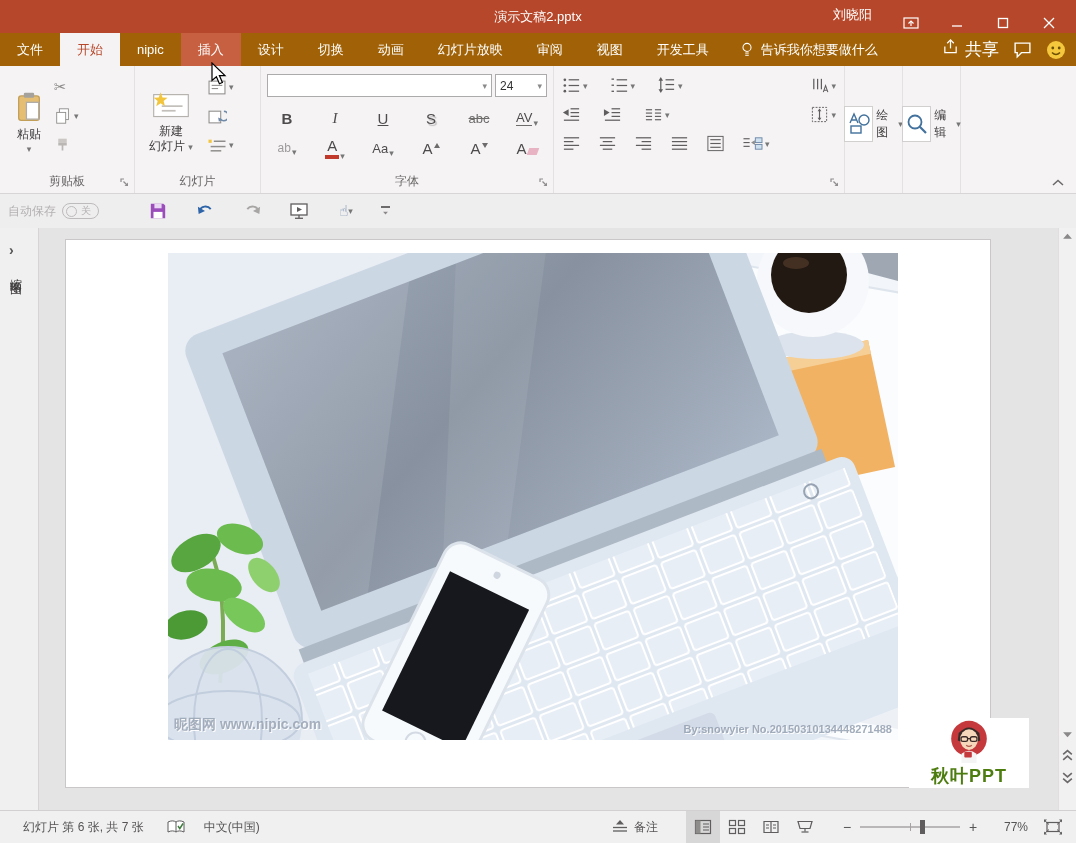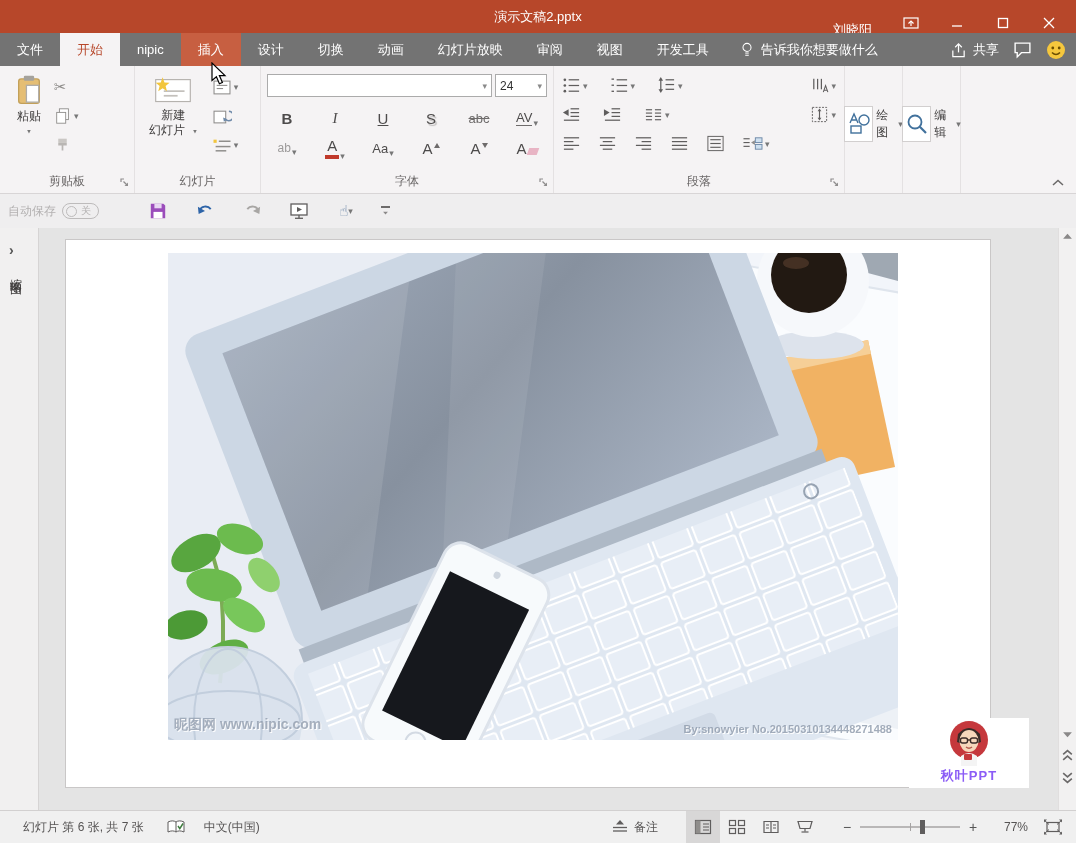--- a/index.html
+++ b/index.html
@@ -4,38 +4,38 @@
 <style>
   html,body{margin:0;padding:0;}
   body{
     width:1076px;height:843px;position:relative;overflow:hidden;
     font-family:"Liberation Sans","DejaVu Sans",sans-serif;
     background:#e4e4e4;-webkit-font-smoothing:antialiased;
   }
   
   .titlebar{position:absolute;left:0;top:0;width:1076px;height:33px;background:#B7472A;color:#fff;}
   .tb-title{position:absolute;left:0;right:0;top:0;height:33px;display:flex;align-items:center;justify-content:center;font-size:13px;}
-  .tb-right{position:absolute;right:6px;top:6px;height:33px;display:flex;align-items:flex-end;gap:4px;}
+  .tb-right{position:absolute;right:6px;top:6px;height:33px;display:flex;align-items:flex-start;gap:4px;}
   .tb-user{font-size:13px;margin-right:14px;}
   .winbtn{width:42px;height:33px;display:flex;align-items:center;justify-content:center;font-size:13px;color:#fff;}
   .winbtn svg{display:block}
   
-  .tabrow{position:absolute;left:0;top:33px;width:1076px;height:33px;background:#737373;display:flex;align-items:stretch;color:#fff;font-size:13px;}
+  .tabrow{position:absolute;left:0;top:33px;width:1076px;height:33px;background:#a16207;display:flex;align-items:stretch;color:#fff;font-size:13px;}
   .tab{display:flex;align-items:center;padding:0 17px;white-space:nowrap;cursor:default;}
   .tab.active{background:#f5f3f4;color:#B7472A;}
   .tab.hovered{background:#C75F41;}
   .tab-tellme{display:flex;align-items:center;gap:7px;padding:0 14px;}
   .tabrow-right{margin-left:auto;display:flex;align-items:center;gap:14px;padding-right:10px;}
-  .share-wrap{display:flex;align-items:flex-end;gap:6px;font-size:13px;font-family:Liberation Serif, serif;}
+  .share-wrap{display:flex;align-items:flex-start;gap:6px;font-size:17px;font-family:Liberation Serif, serif;}
   
   .ribbon{position:absolute;left:0;top:66px;width:1076px;height:127px;background:#f5f3f4;border-bottom:1px solid #d8d5d6;display:flex;}
   .rgroup{position:relative;height:127px;border-right:1px solid #e4e1e2;box-sizing:border-box;padding:5px 4px 20px 4px;}
   .glabel{position:absolute;bottom:3px;left:0;right:0;text-align:center;font-size:12px;color:#6a6767;}
   .glauncher{position:absolute;right:3px;bottom:4px;width:12px;height:12px;display:flex;align-items:center;justify-content:center;}
-  .bigbtn{display:flex;flex-direction:column;align-items:center;justify-content:flex-start;gap:4px;padding:4px 6px;font-size:12px;color:#3f3d3d;font-family:Liberation Mono, monospace;}
+  .bigbtn{display:flex;flex-direction:column;align-items:center;justify-content:center;gap:4px;padding:4px 6px;font-size:12px;color:#3f3d3d;}
   .bigbtn .blabel{text-align:center;line-height:15px;}
   .dd{font-size:9px;color:#777;line-height:6px;}
   .smallcol{display:flex;flex-direction:column;justify-content:flex-start;gap:9px;padding-top:6px;}
   .sbtn{display:flex;align-items:center;gap:2px;height:20px;}
   .icon{display:block;}
   .g-cb{width:135px;display:flex;gap:6px;padding-left:10px;}
   .g-sl{width:126px;display:flex;gap:8px;padding-left:8px;}
   .g-font{width:293px;display:flex;flex-direction:column;}
   .comborow{display:flex;gap:3px;margin:3px 2px 6px 2px;}
   .combo{border:1px solid #ababab;background:#fff;height:21px;display:flex;align-items:center;justify-content:space-between;padding:0 4px;font-size:12px;color:#333;}
@@ -78,21 +78,21 @@
   
   .workspace{position:absolute;left:0;top:228px;width:1076px;height:582px;background:#e4e4e4;}
   .thumbstrip{position:absolute;left:0;top:0;bottom:0;width:38px;background:#f1f0f0;border-right:1px solid #d6d4d4;}
   .expandchev{position:absolute;left:9px;top:14px;font-size:14px;color:#555;font-weight:bold;}
   .striplabel{position:absolute;left:7px;top:40px;writing-mode:vertical-rl;font-size:12px;color:#3c3a3a;letter-spacing:3px;}
   .canvas{position:absolute;left:66px;top:12px;width:904px;height:547px;background:#fff;outline:1px solid #c9c7c7;padding-left:20px;}
   .photo{position:absolute;left:102px;top:13px;width:730px;height:487px;overflow:hidden;}
   .wm-left{position:absolute;left:6px;bottom:6px;font-size:14px;font-weight:bold;color:rgba(140,152,170,.75);text-shadow:1px 1px 0 rgba(255,255,255,.9);}
   .wm-right{position:absolute;right:6px;bottom:5px;font-size:11px;font-weight:bold;color:rgba(140,152,170,.8);text-shadow:1px 1px 0 rgba(255,255,255,.9);}
   .logo{position:absolute;left:909px;top:490px;width:120px;height:70px;display:flex;flex-direction:column;align-items:center;z-index:4;background:#fff;}
-  .logotext{font-size:13px;font-weight:bold;color:#8b5cf6;letter-spacing:1px;margin-top:1px;}
+  .logotext{font-size:18px;font-weight:bold;color:#4d7c0f;letter-spacing:1px;margin-top:1px;}
   .vscroll{position:absolute;right:0;top:0;bottom:0;width:17px;background:#f2f1f1;border-left:1px solid #e0dede;}
   .sb-up{position:absolute;top:3px;left:3px;}
   .sb-cluster{position:absolute;bottom:26px;left:3px;display:flex;flex-direction:column;gap:9px;}
   
   .statusbar{position:absolute;left:0;top:810px;width:1076px;height:33px;background:#f0f0f0;border-top:1px solid #d2d0d0;display:flex;align-items:center;font-size:12px;color:#565454;box-sizing:border-box;}
   .st-slideinfo{margin-left:23px;white-space:nowrap;}
   .st-spell{margin-left:22px;}
   .st-lang{margin-left:18px;}
   .st-right{margin-left:auto;display:flex;align-items:center;height:100%;}
   .st-notes{display:flex;align-items:center;gap:5px;margin-right:28px;}
@@ -667,21 +667,20 @@
             <use href="#s-distrib"></use>
           </svg>
         </span>
       <span class="pbtn">
           <svg class="icon" width="21" height="19">
             <use href="#s-smartart"></use>
           </svg>
           <span class="dd">▾</span>
         </span>
     </div>
-    <span class="glabel">段落</span>
     <span class="glauncher">
         <svg class="icon" width="10" height="10">
           <use href="#s-dialog"></use>
         </svg>
       </span>
   </div>
 
   <div class="rgroup g-one">
     <div class="onebtn">
       <span class="iconbox">

